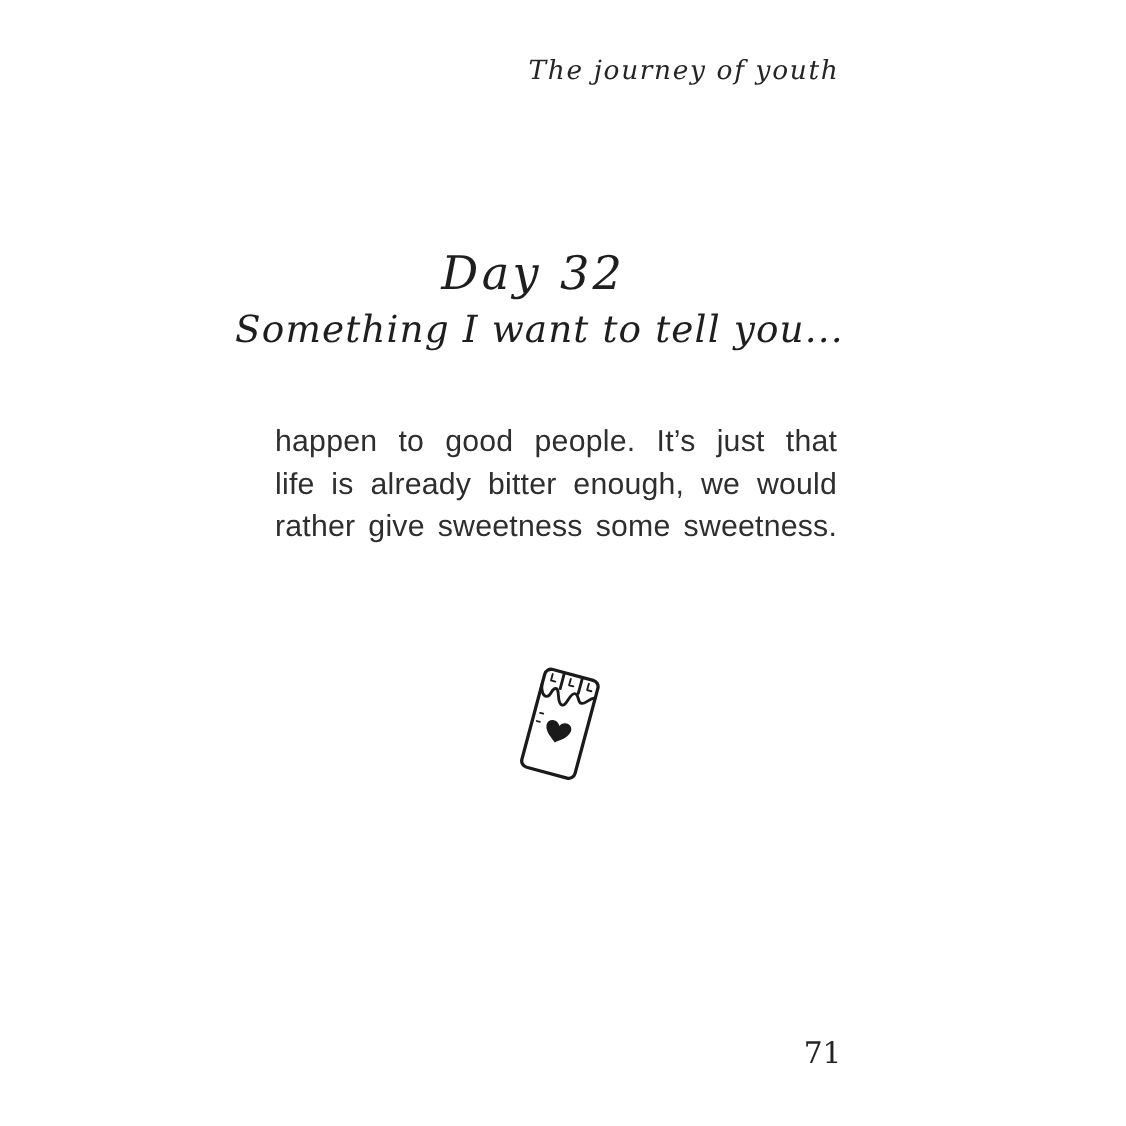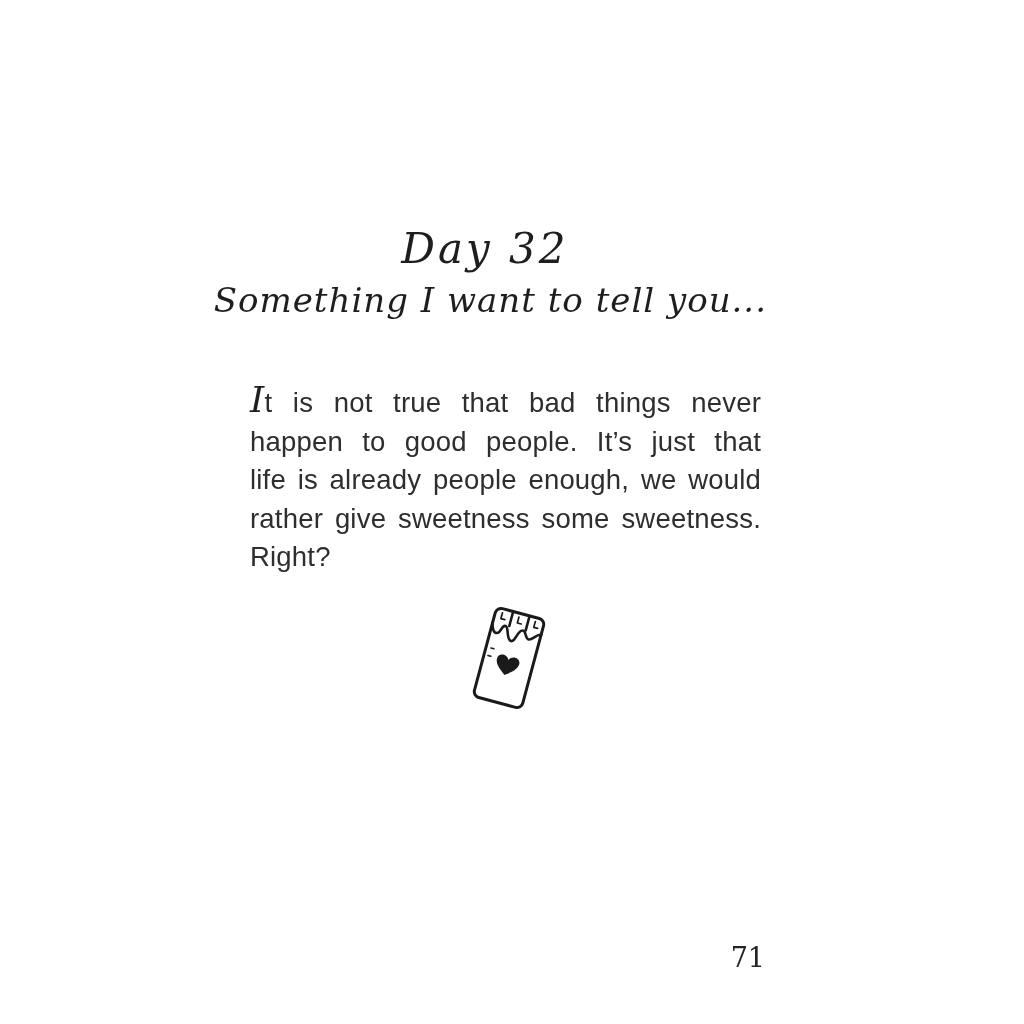--- a/index.html
+++ b/index.html
@@ -76,32 +76,31 @@
     font-family: "DejaVu Serif", serif;
     font-size: 27px;
     color: #242424;
   }
 </style>
 </head>
 <body>
 
 <div class="page">
 
+  <div class="running-header">The journey of youth</div>
 
   <div class="chapter-heading">
     <div class="heading-day">Day 32</div>
     <div class="heading-title">Something I want to tell you...</div>
   </div>
 
   <div class="body-text">
-    <div class="body-line justify"><span class="drop-initial">I</span><span>t is not true that bad things never</span></div>
     <div class="body-line justify">happen to good people. It’s just that</div>
-    <div class="body-line justify">life is already people enough, we would</div>
+    <div class="body-line justify">life is already bitter enough, we would</div>
     <div class="body-line justify">rather give sweetness some sweetness.</div>
-    <div class="body-line">Right?</div>
   </div>
 
   <div class="illustration">
     <svg viewBox="0 0 62 100" xmlns="http://www.w3.org/2000/svg" fill="none">
 
       <rect x="6" y="4" width="50" height="92" rx="6" fill="#ffffff" stroke="#1a1a1a" stroke-width="3"></rect>
 
       <path d="M23,5 L23,19 M40,5 L40,19" stroke="#1a1a1a" stroke-width="2.6" stroke-linecap="round"></path>
 
       <path d="M13,8 L13,14 L17,14 M30,8 L30,14 L34,14 M47,8 L47,14 L51,14" stroke="#1a1a1a" stroke-width="1.7" stroke-linecap="round" stroke-linejoin="round"></path>

